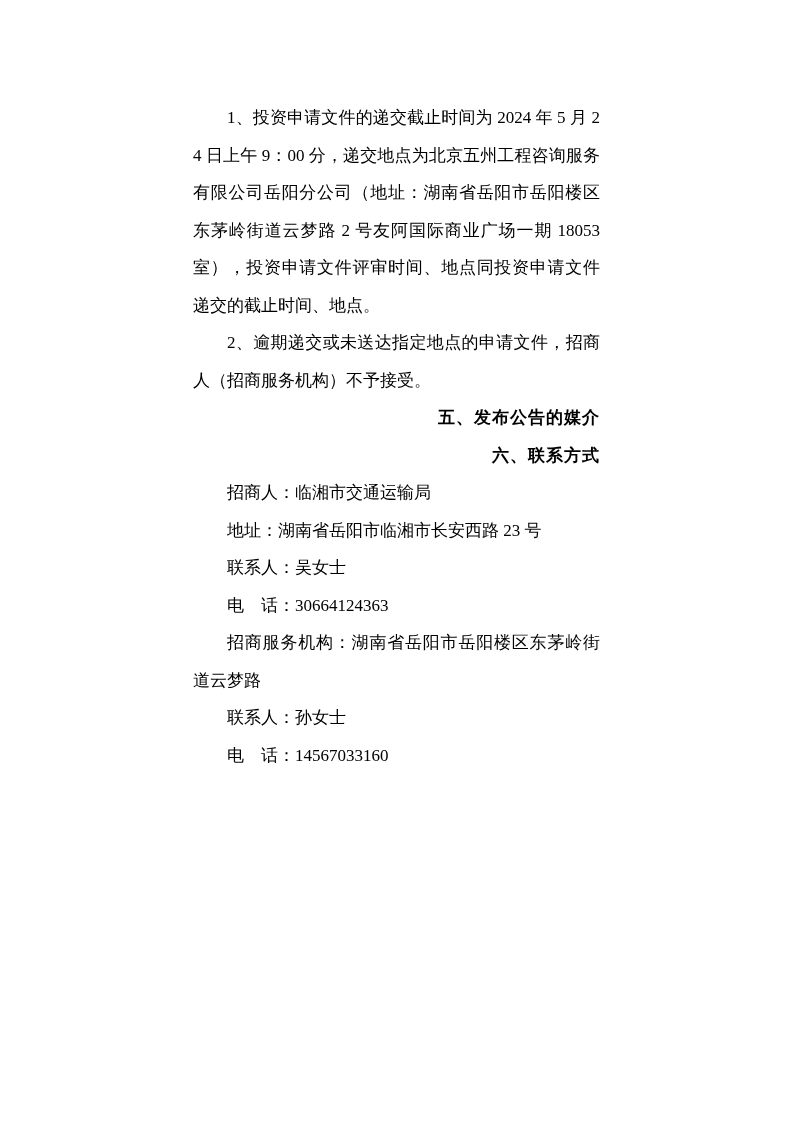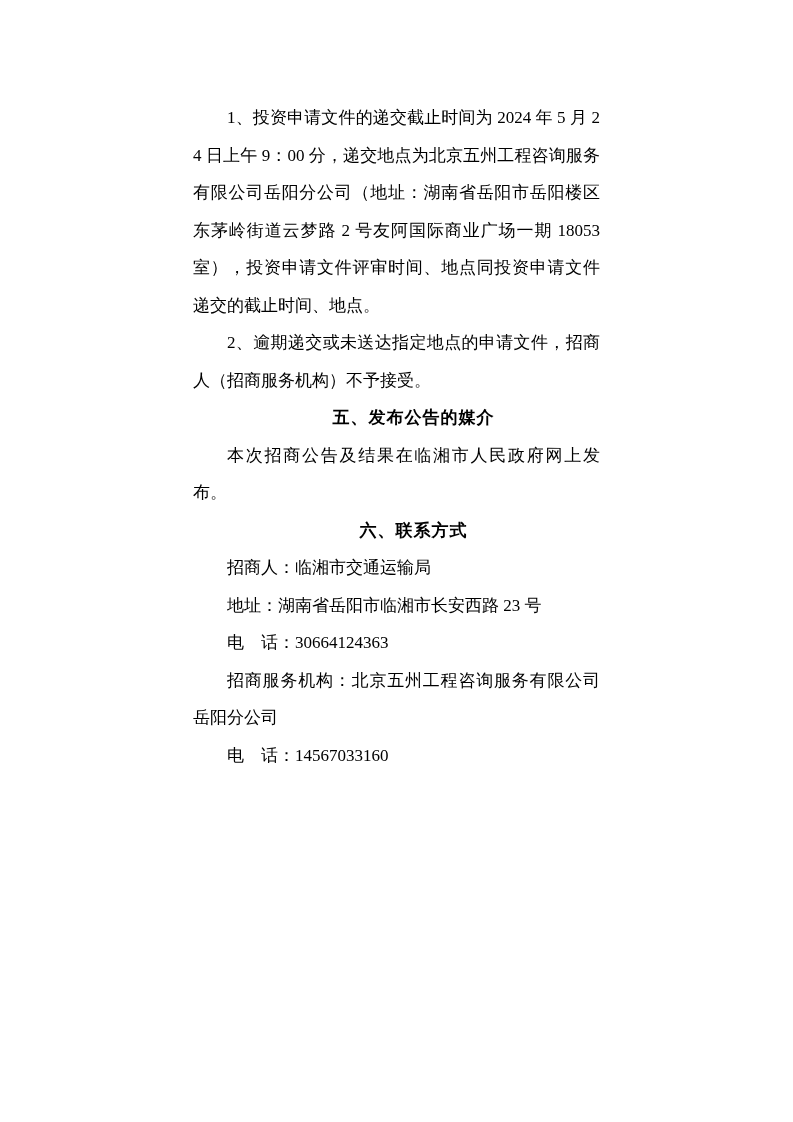--- a/index.html
+++ b/index.html
@@ -24,31 +24,32 @@
   .para {
     margin: 0;
     line-height: 37.5px;
     text-align: justify;
     text-indent: 2em;
     word-break: break-all;
   }
   .para.heading {
     font-family: "Liberation Sans", "DejaVu Sans", sans-serif;
     font-weight: bold;
-    text-align: center;
+    text-align: right;
     letter-spacing: 1px;
   }
 </style>
 </head>
 <body>
 
 <div class="page">
   <p class="para body">1、投资申请文件的递交截止时间为 2024 年 5 月 24 日上午 9：00 分，递交地点为北京五州工程咨询服务有限公司岳阳分公司（地址：湖南省岳阳市岳阳楼区东茅岭街道云梦路 2 号友阿国际商业广场一期 18053 室），投资申请文件评审时间、地点同投资申请文件递交的截止时间、地点。</p>
   <p class="para body">2、逾期递交或未送达指定地点的申请文件，招商人（招商服务机构）不予接受。</p>
   <p class="para heading">五、发布公告的媒介</p>
-  <p class="para body">本次招商公告及结果在临湘市人民政府网上发布。</p>
   <p class="para heading">六、联系方式</p>
   <p class="para body">招商人：临湘市交通运输局</p>
   <p class="para body">地址：湖南省岳阳市临湘市长安西路 23 号</p>
+  <p class="para body">联系人：吴女士</p>
   <p class="para body">电　话：30664124363</p>
-  <p class="para body">招商服务机构：北京五州工程咨询服务有限公司岳阳分公司</p>
+  <p class="para body">招商服务机构：湖南省岳阳市岳阳楼区东茅岭街道云梦路</p>
+  <p class="para body">联系人：孙女士</p>
   <p class="para body">电　话：14567033160</p>
 </div>
 
 </body></html>

